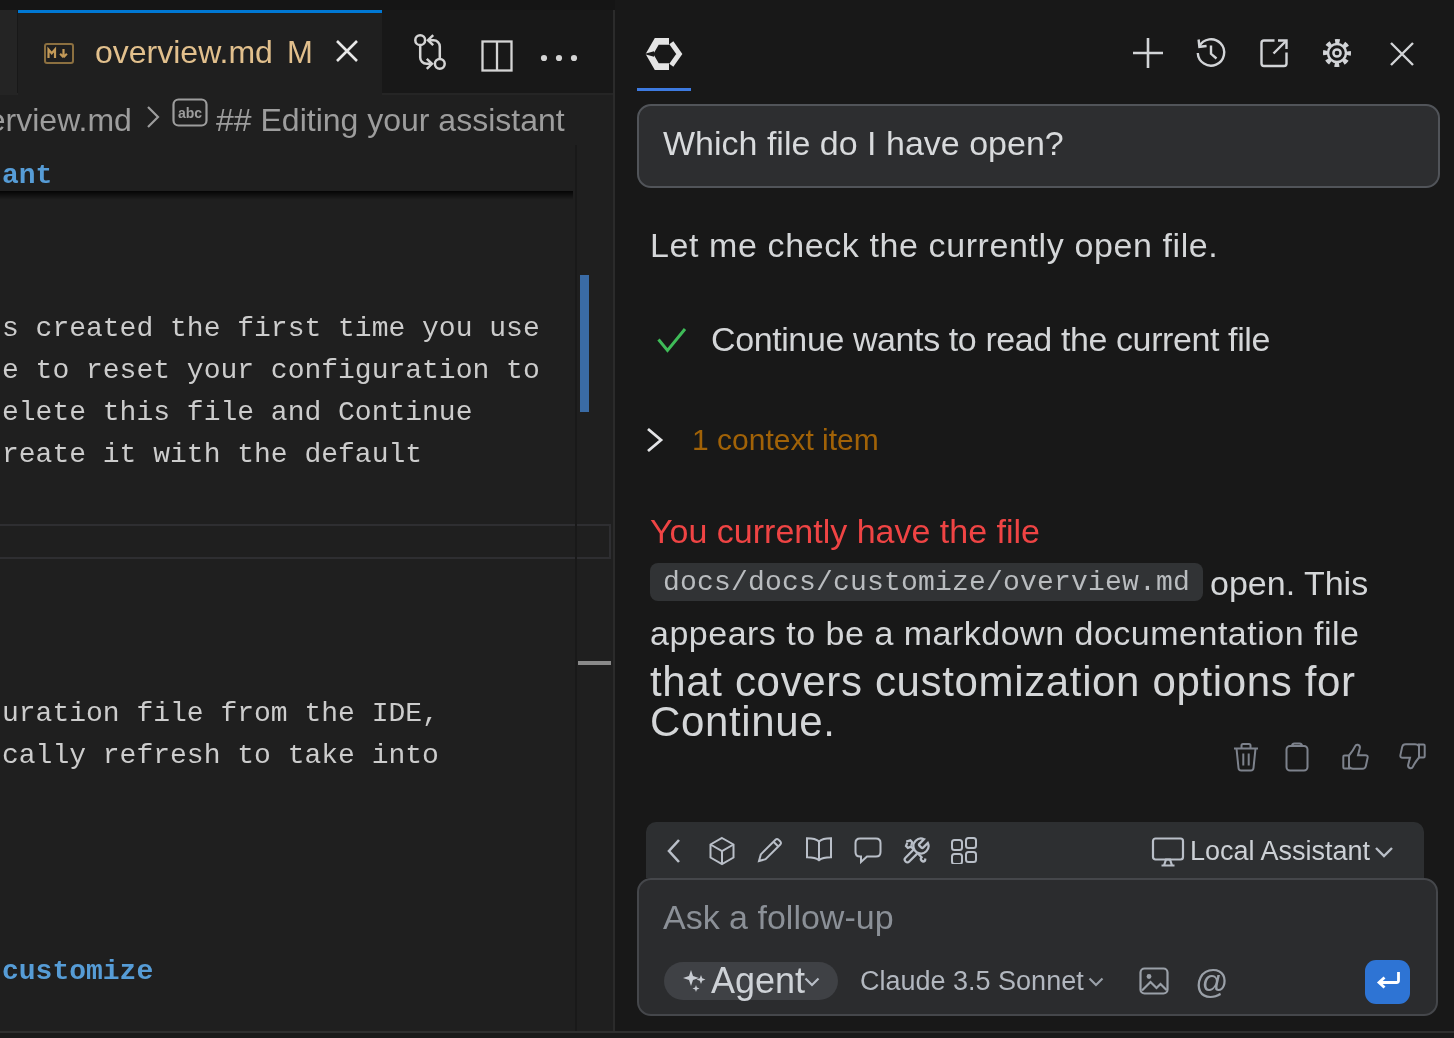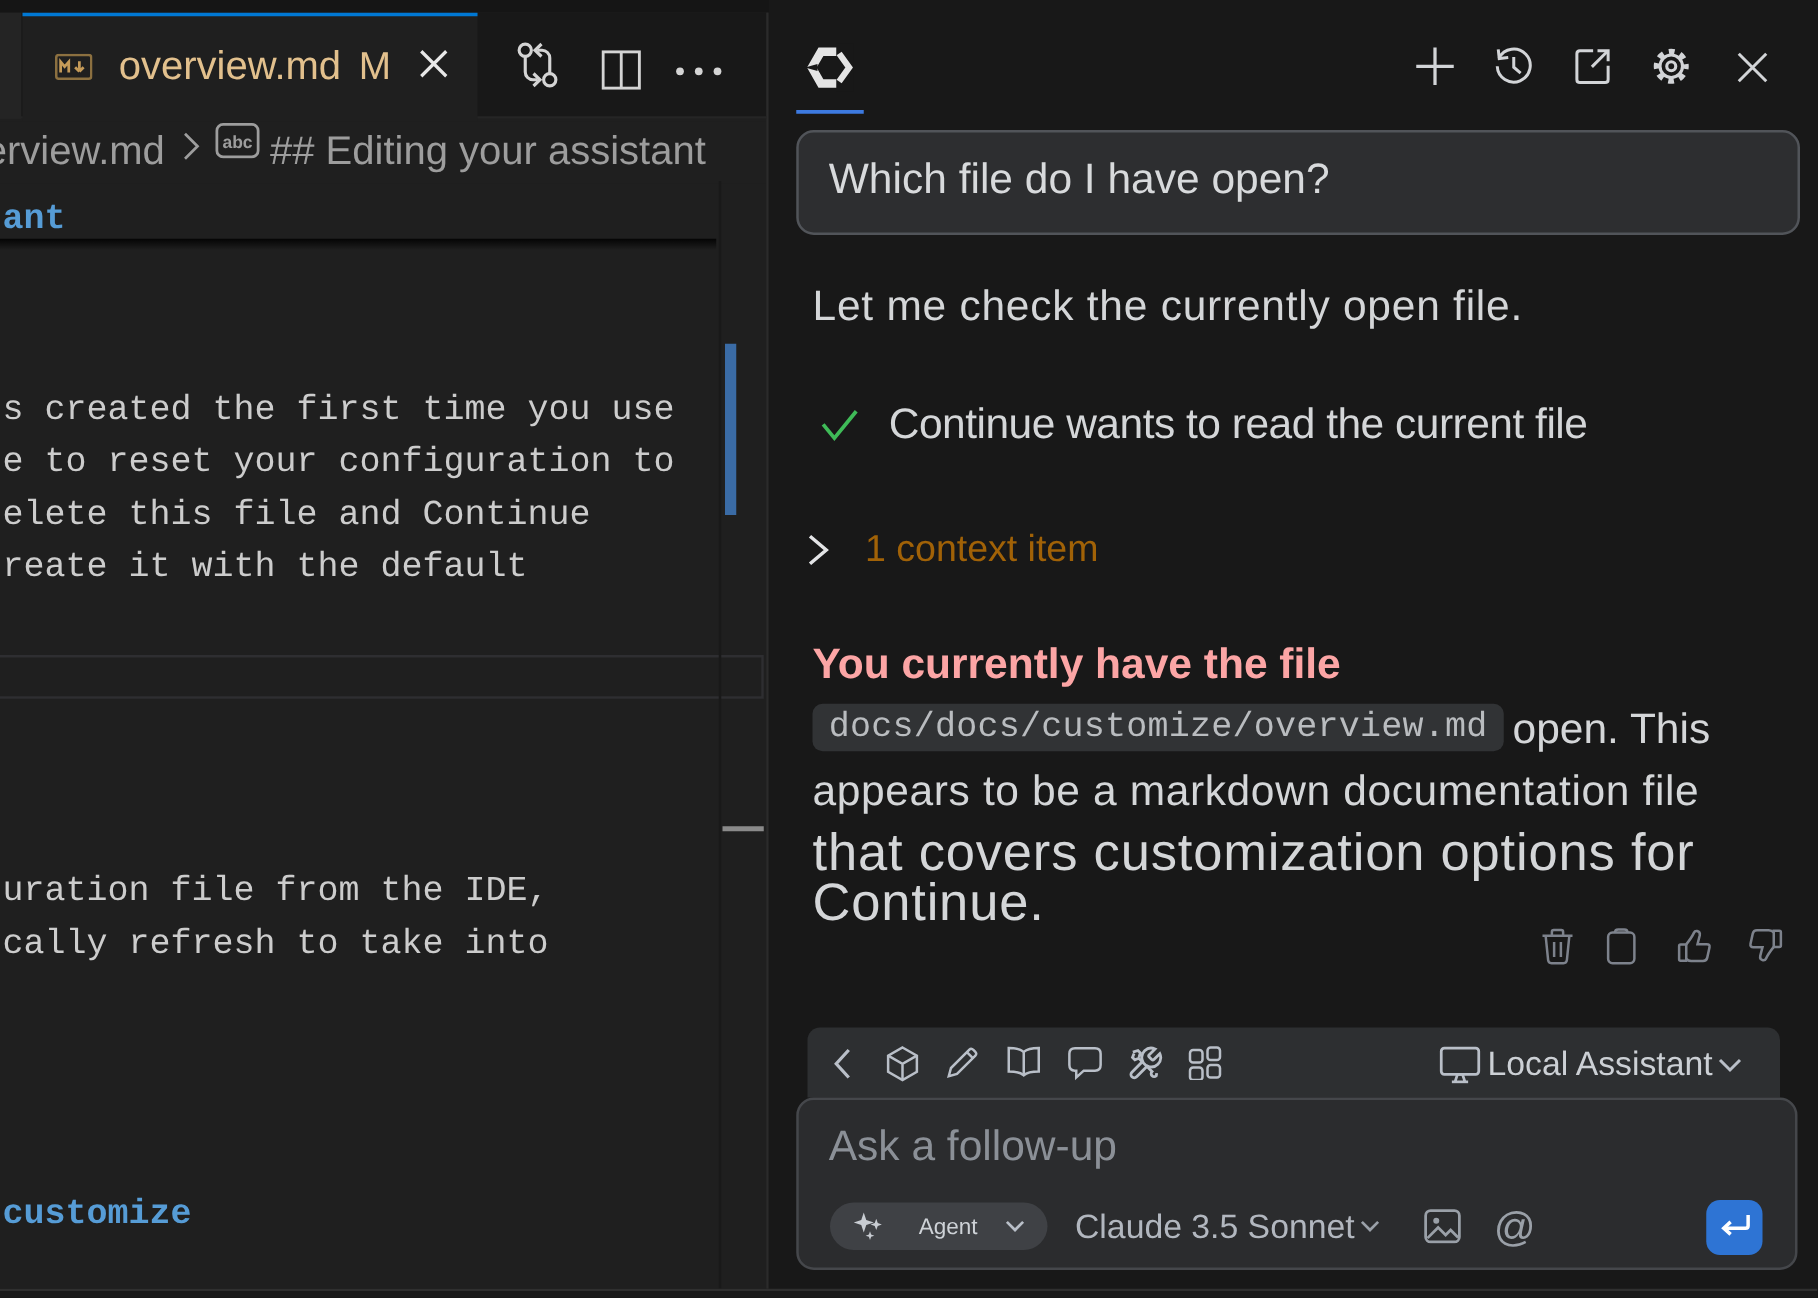--- a/index.html
+++ b/index.html
@@ -117,21 +117,21 @@
     <div class="abs" style="left:35px;top:225px;font-size:34px;line-height:40px;letter-spacing:0.6px;color:#d4d6d8;">Let me check the currently open file.</div>
     <div id="check" class="abs" style="left:41px;top:326px;"><svg width="32" height="28" viewBox="0 0 32 28" fill="none">
           <path d="M2.5 13.5 L11.5 24.5 L29 3" stroke="#3fbb58" stroke-width="3"></path>
         </svg></div>
     <div class="abs" style="left:96px;top:319px;font-size:34px;line-height:40px;letter-spacing:-0.4px;color:#d4d6d8;">Continue wants to read the current file</div>
     <div id="ctx-chev" class="abs" style="left:29px;top:426px;"><svg width="22" height="30" viewBox="0 0 22 30" fill="none">
           <path d="M4 3 L17 14 L4 25" stroke="#e3e4e6" stroke-width="2.8"></path>
         </svg></div>
     <div class="abs" style="left:77px;top:420px;font-size:30px;line-height:40px;color:#a16207;">1 context item</div>
 
-    <div class="abs" style="left:35px;top:511px;font-size:34px;line-height:40px;color:#fca5a5;font-weight:bold;">You currently have the file</div>
+    <div class="abs" style="left:35px;top:511px;font-size:34px;line-height:40px;color:#ef4444;">You currently have the file</div>
     <div class="abs" style="left:35px;top:563px;width:553px;height:38px;background:#313335;border-radius:8px;"></div>
     <div class="abs mono" style="left:48px;top:566px;font-size:28px;line-height:34px;letter-spacing:0.2px;color:#b9bcbf;">docs/docs/customize/overview.md</div>
     <div class="abs" style="left:595px;top:563px;font-size:34px;line-height:40px;color:#d4d6d8;">open. This</div>
     <div class="abs" style="left:35px;top:613px;font-size:34px;line-height:40px;letter-spacing:0.5px;color:#d4d6d8;">appears to be a markdown documentation file</div>
     <div class="abs" style="left:35px;top:662px;font-size:42px;line-height:40px;letter-spacing:0.65px;color:#d4d6d8;">that covers customization options for Continue.</div>
 
     <div id="icon-trash" class="abs" style="left:617px;top:742px;"><svg width="28" height="30" viewBox="0 0 28 30" fill="none" stroke="#7d828c" stroke-width="2">
           <path d="M2 6.5 H26"></path>
           <path d="M9.5 6 V3.5 q0-1.5 1.5-1.5 h6 q1.5 0 1.5 1.5 V6"></path>
           <path d="M4.5 6.5 L6.5 26 q0.2 2.5 2.7 2.5 h9.6 q2.5 0 2.7-2.5 L23.5 6.5"></path>
@@ -191,21 +191,21 @@
 
     <div class="abs" style="left:22px;top:878px;width:801px;height:138px;background:#2b2c2e;border:2px solid #45474b;border-radius:14px;"></div>
     <div class="abs" style="left:48px;top:897px;font-size:34px;line-height:40px;color:#8b9097;">Ask a follow-up</div>
 
     <div class="abs" style="left:49px;top:962px;width:174px;height:38px;background:#3f4145;border-radius:19px;"></div>
     <div id="sparkle" class="abs" style="left:66px;top:967px;"><svg width="28" height="28" viewBox="0 0 28 28" fill="#c8ccd2">
           <path d="M10 3 L12 9 L18 11 L12 13 L10 19 L8 13 L2 11 L8 9 Z"></path>
           <path d="M20 8 L21.2 11.3 L24.5 12.5 L21.2 13.7 L20 17 L18.8 13.7 L15.5 12.5 L18.8 11.3 Z"></path>
           <path d="M15 18 L15.9 20.6 L18.5 21.5 L15.9 22.4 L15 25 L14.1 22.4 L11.5 21.5 L14.1 20.6 Z"></path>
         </svg></div>
-    <div class="abs" style="left:120px;top:961px;font-size:18px;line-height:40px;color:#ced2d7;">Agent</div>
+    <div class="abs" style="left:96px;top:961px;font-size:36px;line-height:40px;color:#ced2d7;">Agent</div>
     <div id="pill-chev" class="abs" style="left:188px;top:974px;"><svg width="18" height="12" viewBox="0 0 18 12" fill="none">
           <path d="M2.5 2.5 L9 9 L15.5 2.5" stroke="#b9bfc8" stroke-width="2.2"></path>
         </svg></div>
     <div class="abs" style="left:245px;top:961px;font-size:27px;line-height:40px;color:#b2b7bf;">Claude 3.5 Sonnet</div>
     <div id="model-chev" class="abs" style="left:472px;top:974px;"><svg width="18" height="12" viewBox="0 0 18 12" fill="none">
           <path d="M2.5 2.5 L9 9 L15.5 2.5" stroke="#9aa0a8" stroke-width="2.2"></path>
         </svg></div>
     <div id="icon-img" class="abs" style="left:524px;top:967px;"><svg width="30" height="28" viewBox="0 0 30 28" fill="none" stroke="#9aa0a8" stroke-width="2.2">
           <rect x="1.5" y="1.5" width="27" height="25" rx="4"></rect>
           <circle cx="10" cy="9.5" r="2.4" fill="#9aa0a8" stroke="none"></circle>

